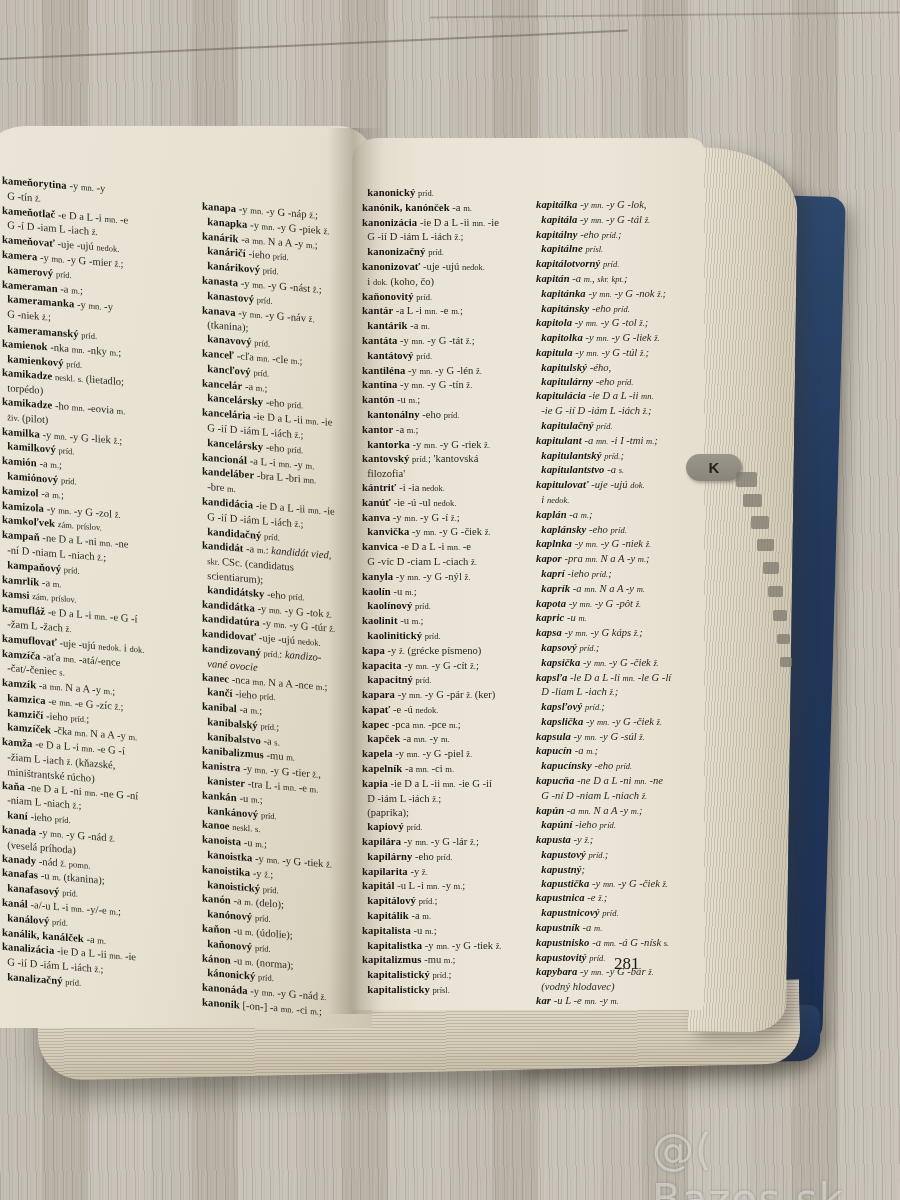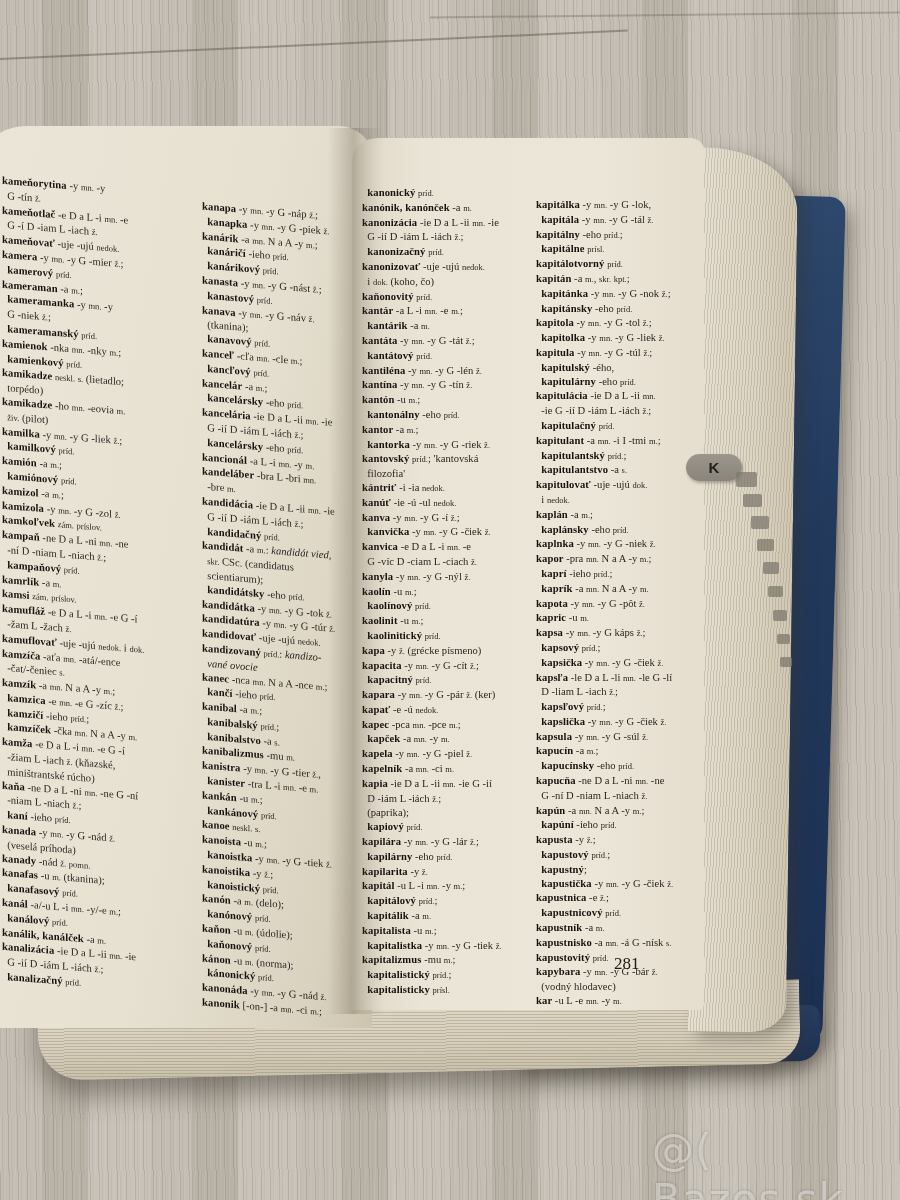--- a/index.html
+++ b/index.html
@@ -48,21 +48,21 @@
   .gutter{position:absolute;left:328px;top:128px;width:56px;height:886px;pointer-events:none;
     background:linear-gradient(90deg,transparent,rgba(72,62,46,.26) 46%,rgba(72,62,46,.16) 58%,transparent);}
   .tilt{position:absolute;inset:0;transform:skewY(4.5deg);transform-origin:0 0;}
   
   .col{position:absolute;width:172px;font-size:10.6px;line-height:13.8px;color:#2b2620;white-space:pre;}
   .col b{color:#17130e;letter-spacing:.1px;}
   .col .ab{font-size:8.5px;}
   .c1{left:22px;top:46px;}
   .c2{left:222px;top:56px;}
   .c3{left:10px;top:48px;}
-  .c4{left:184px;top:60px;}
+  .c4{left:184px;top:60px;font-style:italic;}
   .page-number{position:absolute;left:262px;top:816px;font-weight:normal;font-size:17px;color:#1c1813;}
   
   .k-tab{position:absolute;left:686px;top:454px;width:56px;height:27px;border-radius:14px;
     background:linear-gradient(180deg,#9b968c,#8a857a);display:flex;align-items:center;justify-content:center;
     font-family:"Liberation Sans","DejaVu Sans",sans-serif;font-weight:bold;font-size:15px;color:#23211c;
     box-shadow:1px 2px 3px rgba(60,55,48,.35);}
   .steps span{position:absolute;background:rgba(125,120,110,.75);border-radius:2px;}
   .steps span:nth-child(1){left:736px;top:472px;width:21px;height:15px;}
   .steps span:nth-child(2){left:743px;top:494px;width:19px;height:13px;}
   .steps span:nth-child(3){left:751px;top:516px;width:18px;height:13px;}

